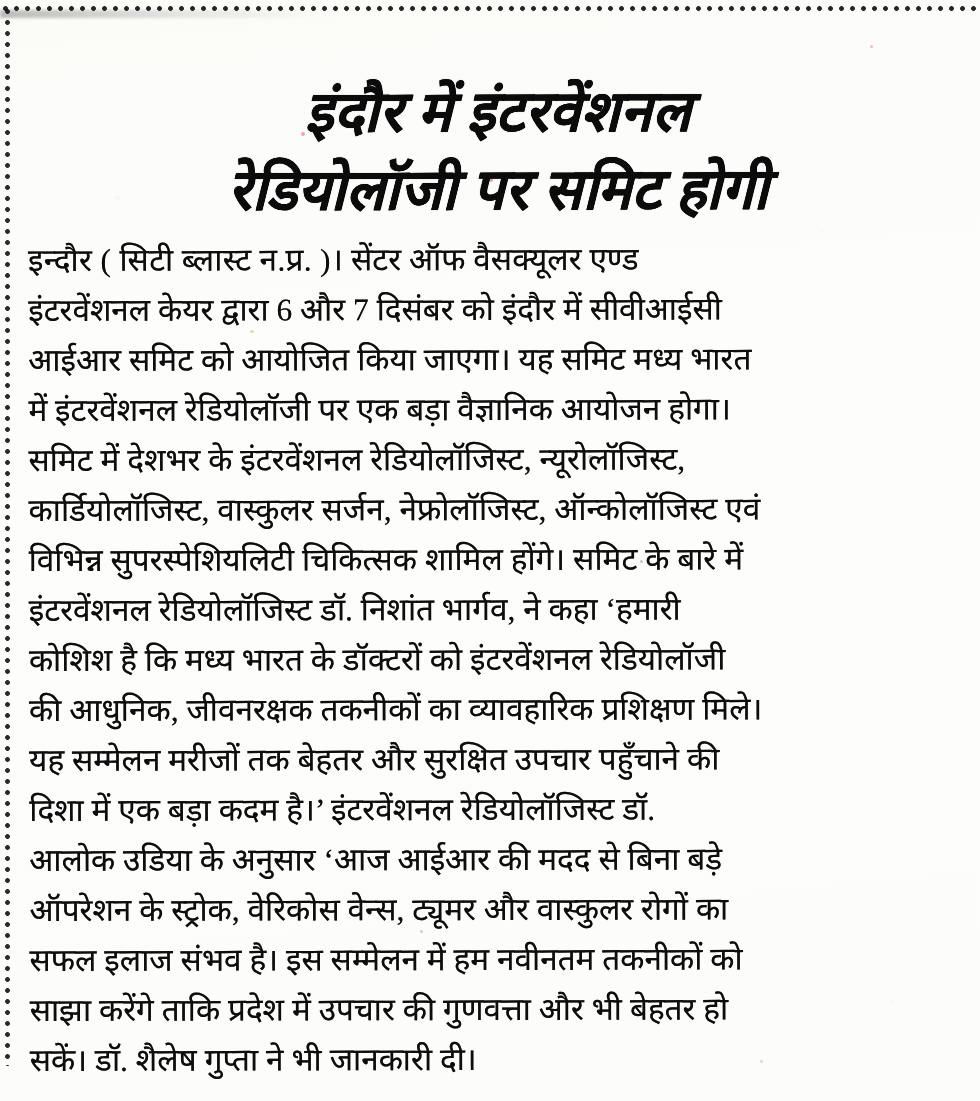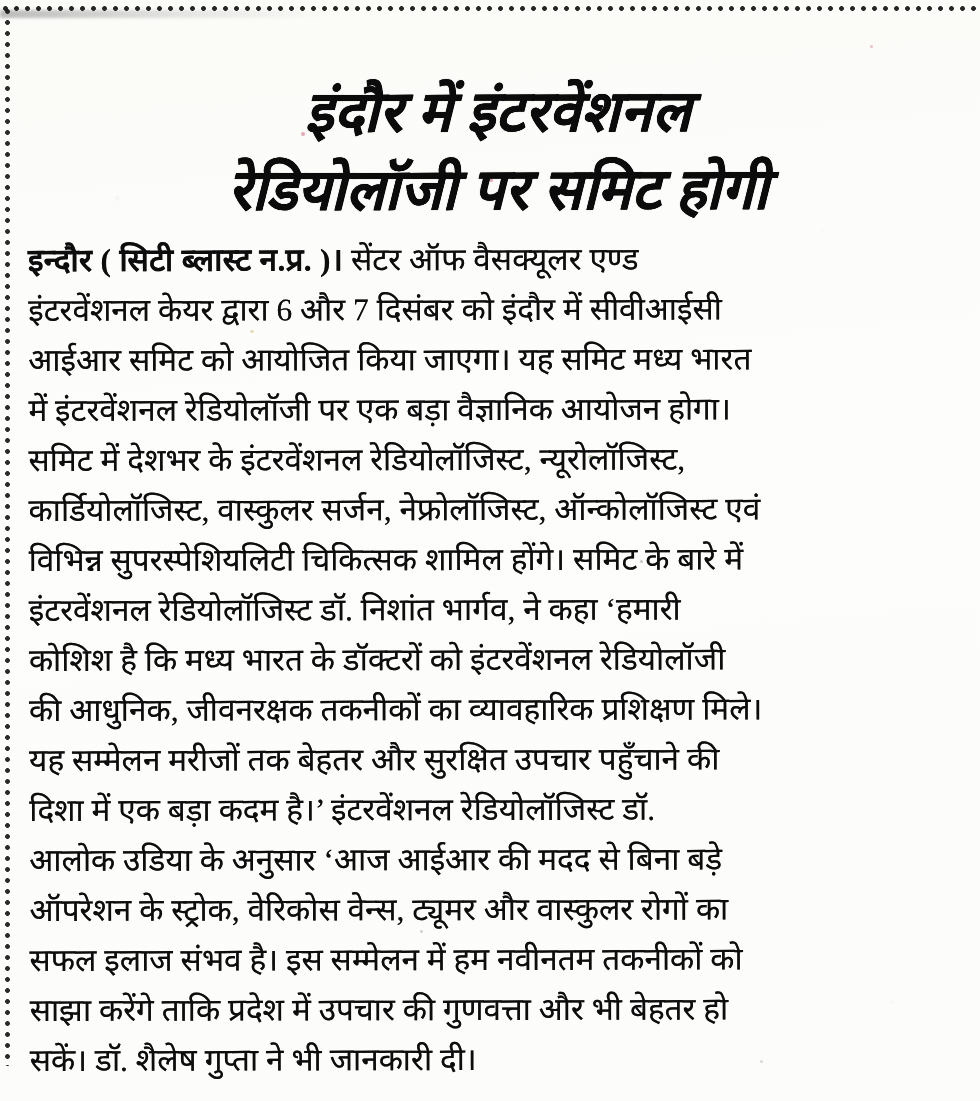--- a/index.html
+++ b/index.html
@@ -104,21 +104,21 @@
     font-size: 31.5px;
     line-height: 50px;
     text-shadow: 0 0 0.45px rgba(0,0,0,0.65);
   }
   .body-line {
     display: block;
     white-space: nowrap;
     height: 50px;
   }
   .dateline {
-    font-weight: 700;
+    font-weight: 400;
     letter-spacing: 0.3px;
   }
 
   
   .skewed { transform: rotate(-0.12deg); transform-origin: 0 0; }
 </style>
 </head>
 <body>
 
 <div class="clipping">

